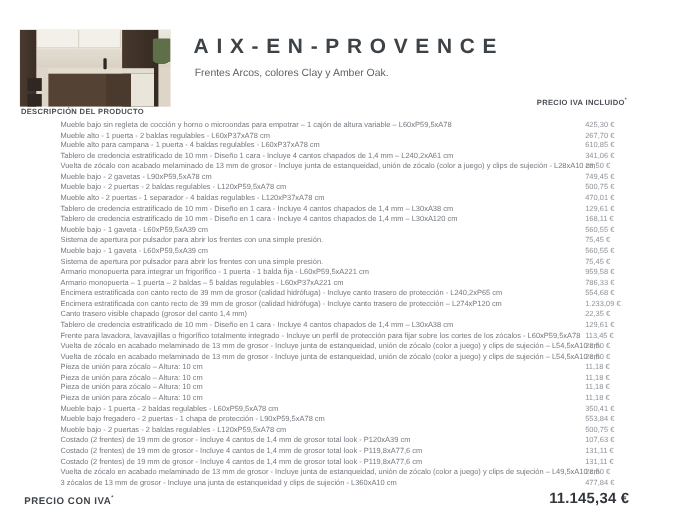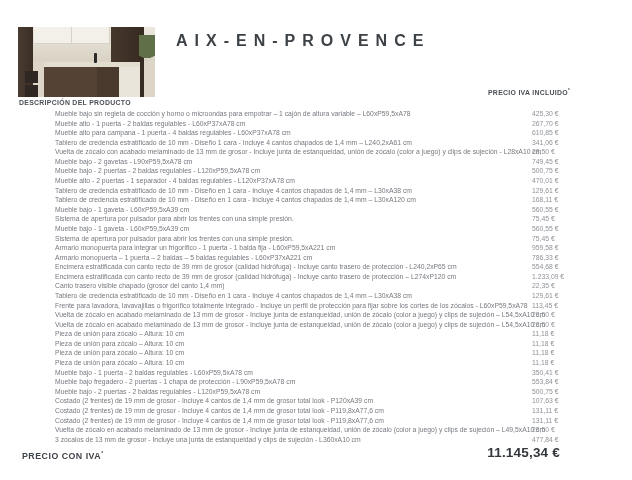--- a/index.html
+++ b/index.html
@@ -23,21 +23,21 @@
                   background:radial-gradient(circle at 50% 35%, #5f7048 0 60%, transparent 61%); }
   .photo .counter { position:absolute; left:26px; top:35px; width:96px; height:5px;
                     background:#e3ddcf; }
   .photo .island { position:absolute; left:26px; top:40px; width:96px; height:30px;
                    background:linear-gradient(90deg,#544234 0 55%, #493a2d 55% 78%, #e9e5db 78% 100%); }
   .photo .stool { position:absolute; left:7px; top:44px; width:13px; height:26px;
                   background:linear-gradient(#2f2721 0 45%, transparent 45% 55%, #2f2721 55%); }
   .photo .faucet { position:absolute; left:76px; top:26px; width:3px; height:10px;
                    background:#2a2a2a; border-radius:1px; }
 
-  .title { position:absolute; left:176px; top:32px; font-size:16px; font-weight:700;
+  .title { position:absolute; left:176px; top:32px; font-size:19px; font-weight:700;
            letter-spacing:7px; color:#3d4247; white-space:nowrap; }
   .subtitle { position:absolute; left:177px; top:60px; font-size:9.5px; color:#5d6268;
               line-height:13px; }
 
   .price-col-header { position:absolute; right:62px; top:88px; font-size:6.9px;
                       font-weight:700; color:#4a4e54; letter-spacing:0.3px; }
   .price-col-header sup { font-size:4.5px; }
   .desc-col-header { position:absolute; left:19px; top:99px; font-size:6.9px;
                      font-weight:700; color:#4a4e54; letter-spacing:0.3px; }
 
@@ -46,21 +46,21 @@
   .row { position:relative; height:9.58px; }
   .row .desc { position:absolute; left:0; top:1px; font-size:6.8px; color:#75797f;
                white-space:nowrap; }
   .row .price { position:absolute; left:477px; top:1px; font-size:6.8px; color:#8e9298;
                 white-space:nowrap; }
 
   
   .total-label { position:absolute; left:22px; top:450px; font-size:8.8px; font-weight:700;
                  color:#3f444a; letter-spacing:0.5px; }
   .total-label sup { font-size:5px; }
-  .total-value { position:absolute; right:72px; top:445px; font-size:13.5px; font-weight:700;
+  .total-value { position:absolute; right:60px; top:445px; font-size:13.5px; font-weight:700;
                  color:#33373c; letter-spacing:0.2px; }
 </style>
 </head>
 <body>
 
 <div class="page">
 
   <div class="photo">
     <div class="wall"></div>
     <div class="uppers"></div>
@@ -68,20 +68,21 @@
     <div class="tall-right"></div>
     <div class="plant"></div>
     <div class="counter"></div>
     <div class="island"></div>
     <div class="stool"></div>
     <div class="faucet"></div>
   </div>
 
   <div class="title">AIX-EN-PROVENCE</div>
   <div class="subtitle">
+    <div>Frentes Arcos, colores Clay y Amber Oak.</div>
   </div>
 
   <div class="price-col-header"><span>PRECIO IVA INCLUIDO</span><sup>*</sup></div>
   <div class="desc-col-header">DESCRIPCIÓN DEL PRODUCTO</div>
 
   <div class="rows">
       <div class="row">
         <span class="desc">Mueble bajo sin regleta de cocción y horno o microondas para empotrar – 1 cajón de altura variable – L60xP59,5xA78</span>
         <span class="price">425,30 €</span>
       </div>

